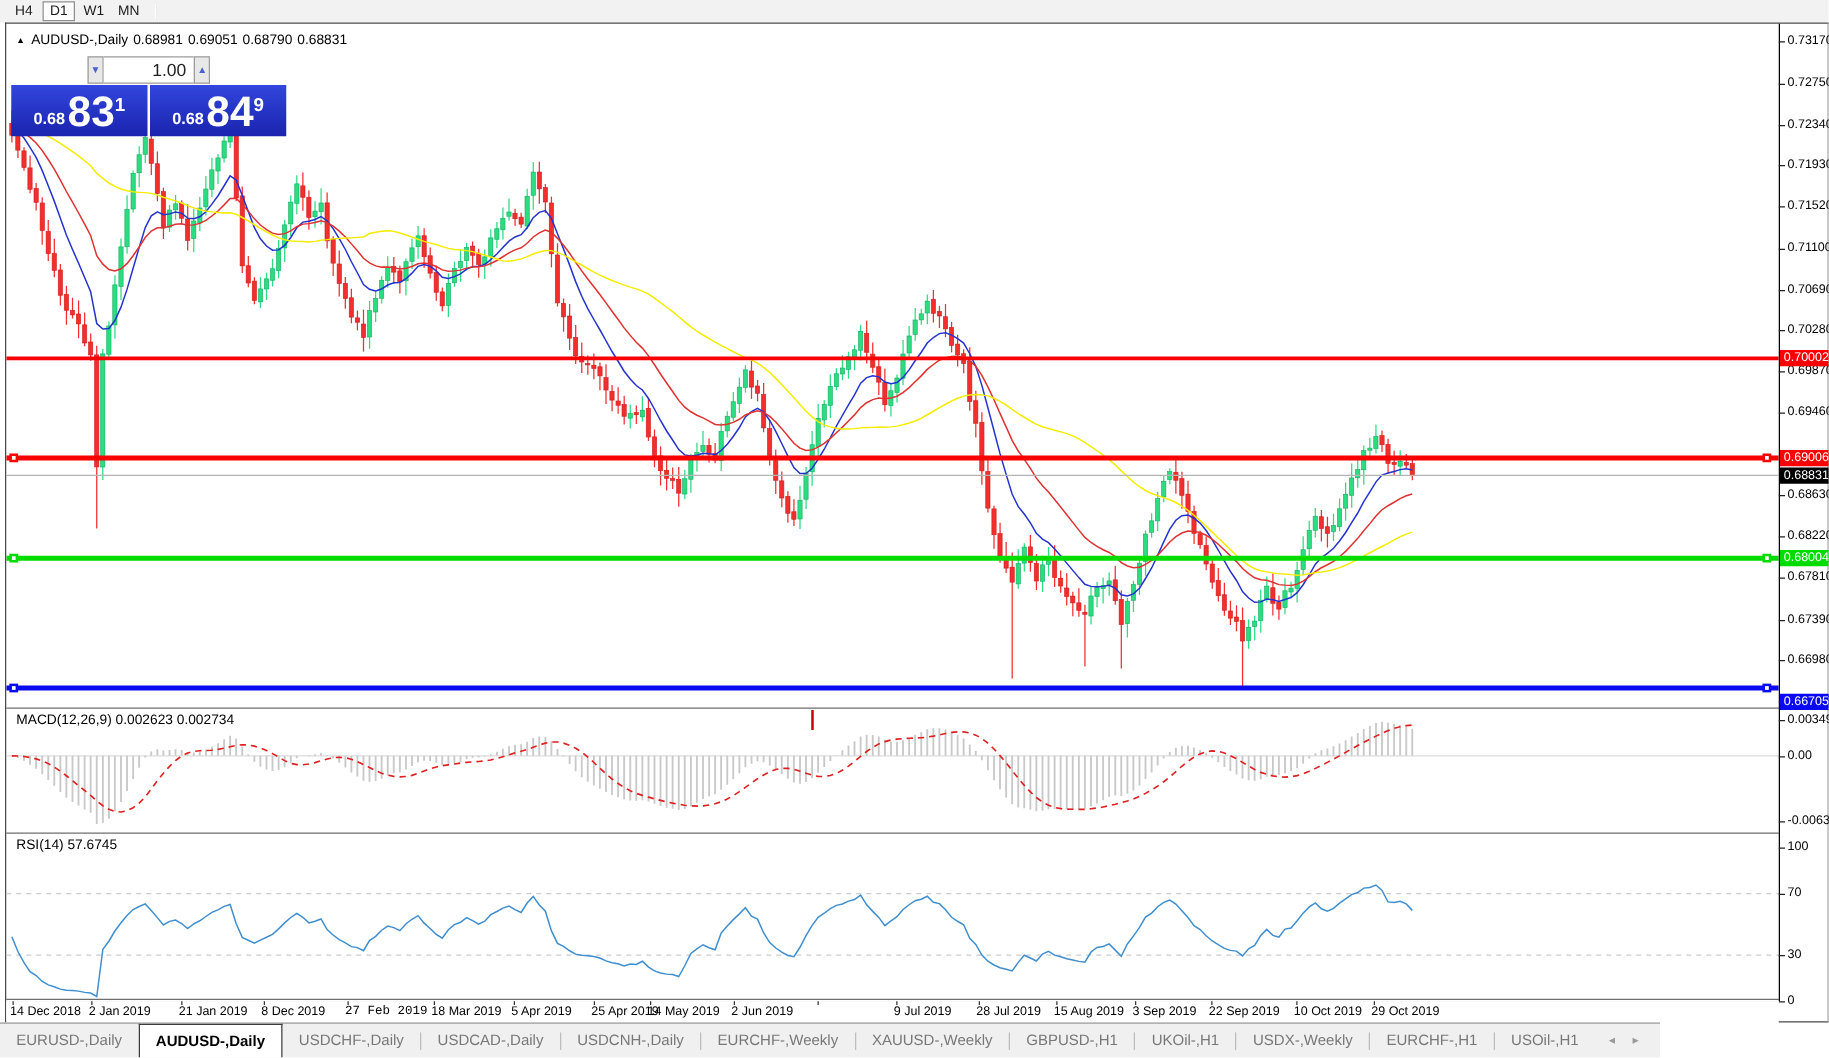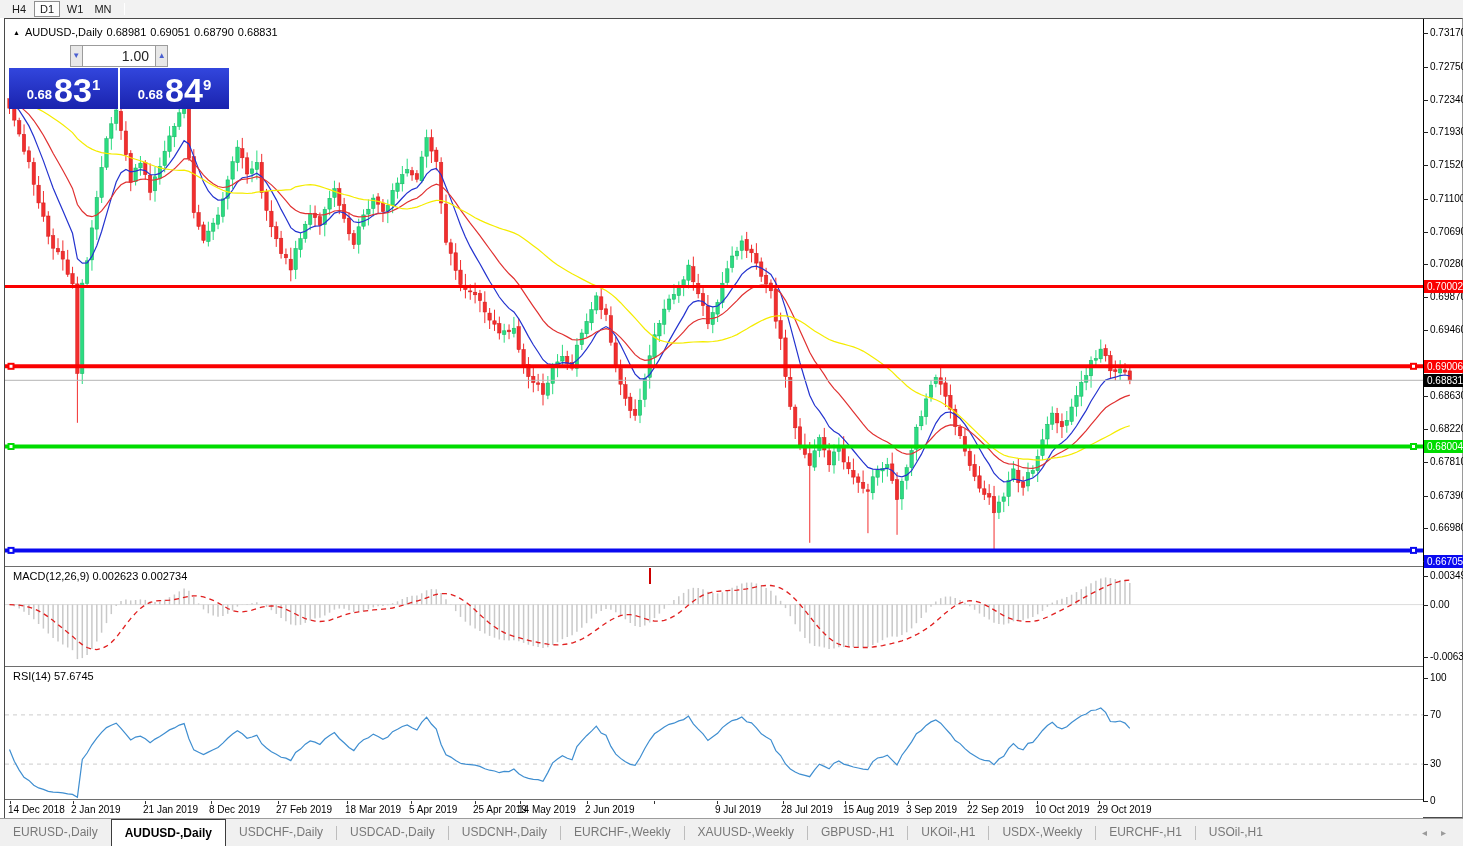--- a/index.html
+++ b/index.html
@@ -52,21 +52,21 @@
   .tp-sup { font-size:15px; font-weight:bold; position:relative; top:-12px; }
 
   .ind-label { position:absolute; left:8px; font-size:11px; color:#000; }
 
   
   #date-axis { position:absolute; left:0; top:782px; width:1418px; height:18px; background:#fff; }
   .date-label { position:absolute; top:3px; font-size:10px; color:#000; white-space:nowrap; }
   .date-tick { position:absolute; top:0; width:1px; height:3px; background:#333; }
 
   
-  #tab-bar { position:absolute; left:0; top:818px; width:1463px; height:28px; background:#f0f0f0;
+  #tab-bar { position:absolute; left:0; top:818px; width:1328px; height:28px; background:#f0f0f0;
     border-top:1px solid #9c9c9c; display:flex; align-items:stretch; }
   .sym-tab { padding:0 13px; font-size:12px; color:#787878; line-height:26px; cursor:pointer; white-space:nowrap; }
   .sym-tab.active { background:#fff; color:#000; font-weight:bold;
     border:1px solid #3c3c3c; border-bottom:none; }
   .tab-sep { width:1px; height:14px; background:#bdbdbd; align-self:center; }
   #tab-arrows { margin-left:auto; display:flex; align-items:center; padding-right:10px; }
   .tab-arrow { color:#9a9a9a; font-size:10px; padding:0 7px; cursor:pointer; }
 </style>
 </head>
 <body>
@@ -902,21 +902,21 @@
       <div id="date-axis">
           <div class="date-tick" style="left: 5px;"></div>
           <div class="date-label" style="left: 3px;">14 Dec 2018</div>
           <div class="date-tick" style="left: 68px;"></div>
           <div class="date-label" style="left: 66px;">2 Jan 2019</div>
           <div class="date-tick" style="left: 140px;"></div>
           <div class="date-label" style="left: 138px;">21 Jan 2019</div>
           <div class="date-tick" style="left: 206px;"></div>
           <div class="date-label" style="left: 204px;">8 Dec 2019</div>
           <div class="date-tick" style="left: 273px;"></div>
-          <div class="date-label" style="left: 271px;">27 Feb 2019</div>
+          <div class="date-label" style="left: 271px; font-family: Liberation Mono, monospace;">27 Feb 2019</div>
           <div class="date-tick" style="left: 342px;"></div>
           <div class="date-label" style="left: 340px;">18 Mar 2019</div>
           <div class="date-tick" style="left: 406px;"></div>
           <div class="date-label" style="left: 404px;">5 Apr 2019</div>
           <div class="date-tick" style="left: 470px;"></div>
           <div class="date-label" style="left: 468px;">25 Apr 2019</div>
           <div class="date-tick" style="left: 515px;"></div>
           <div class="date-label" style="left: 513px;">14 May 2019</div>
           <div class="date-tick" style="left: 582px;"></div>
           <div class="date-label" style="left: 580px;">2 Jun 2019</div>

